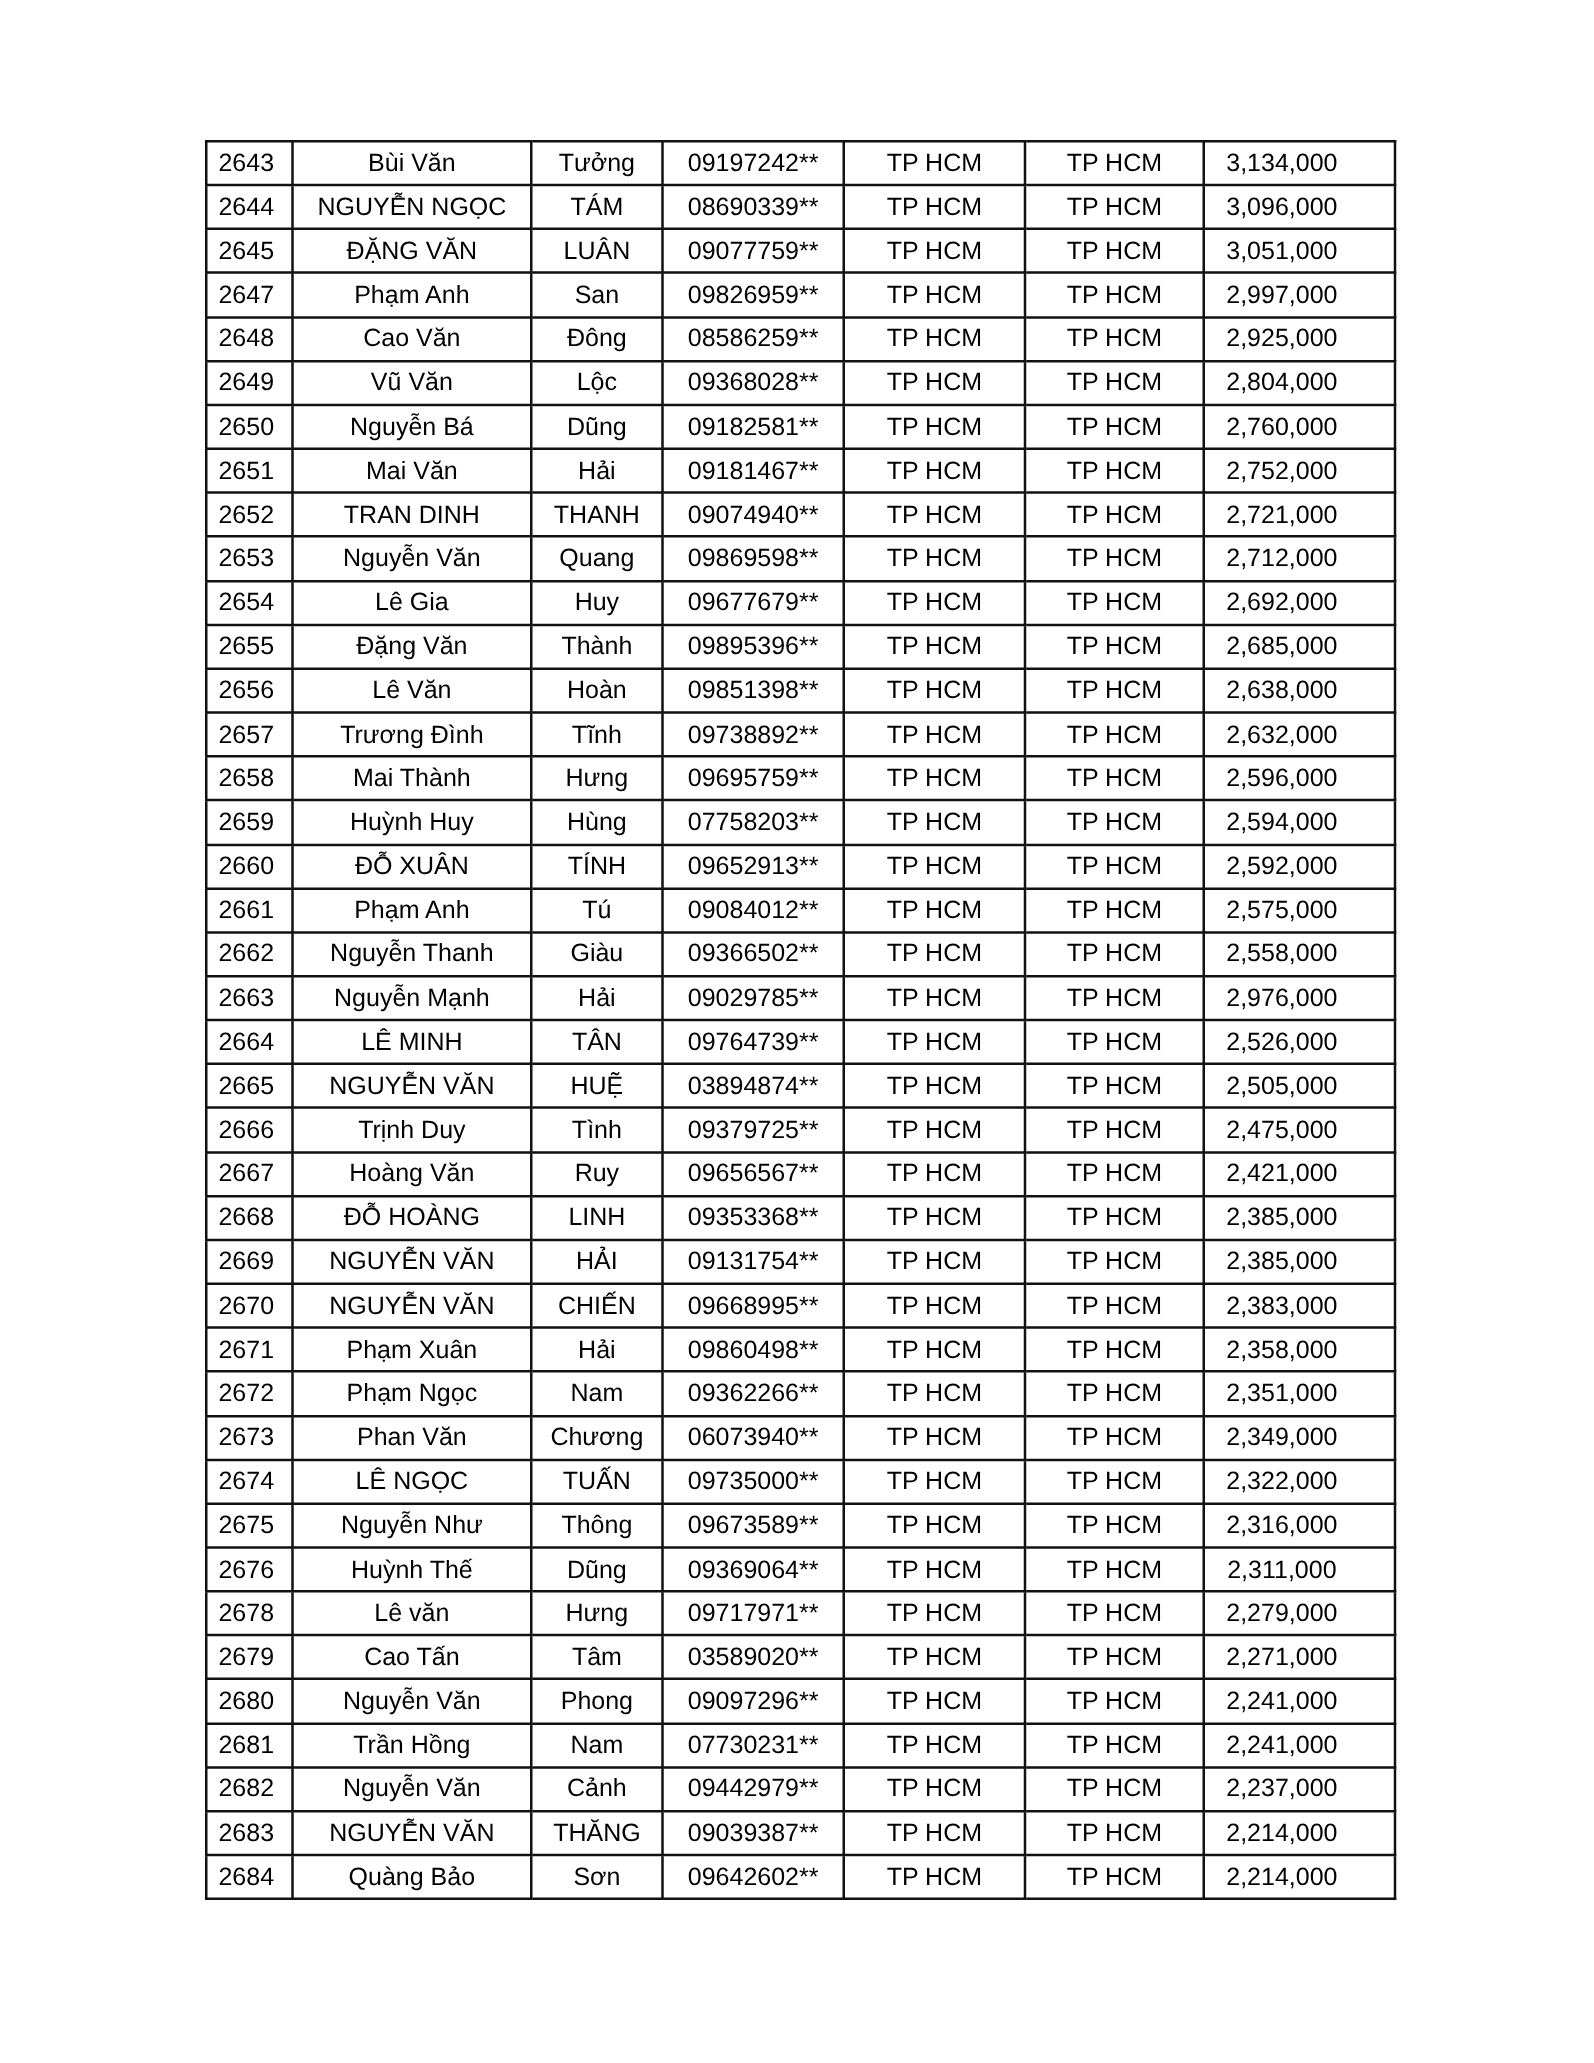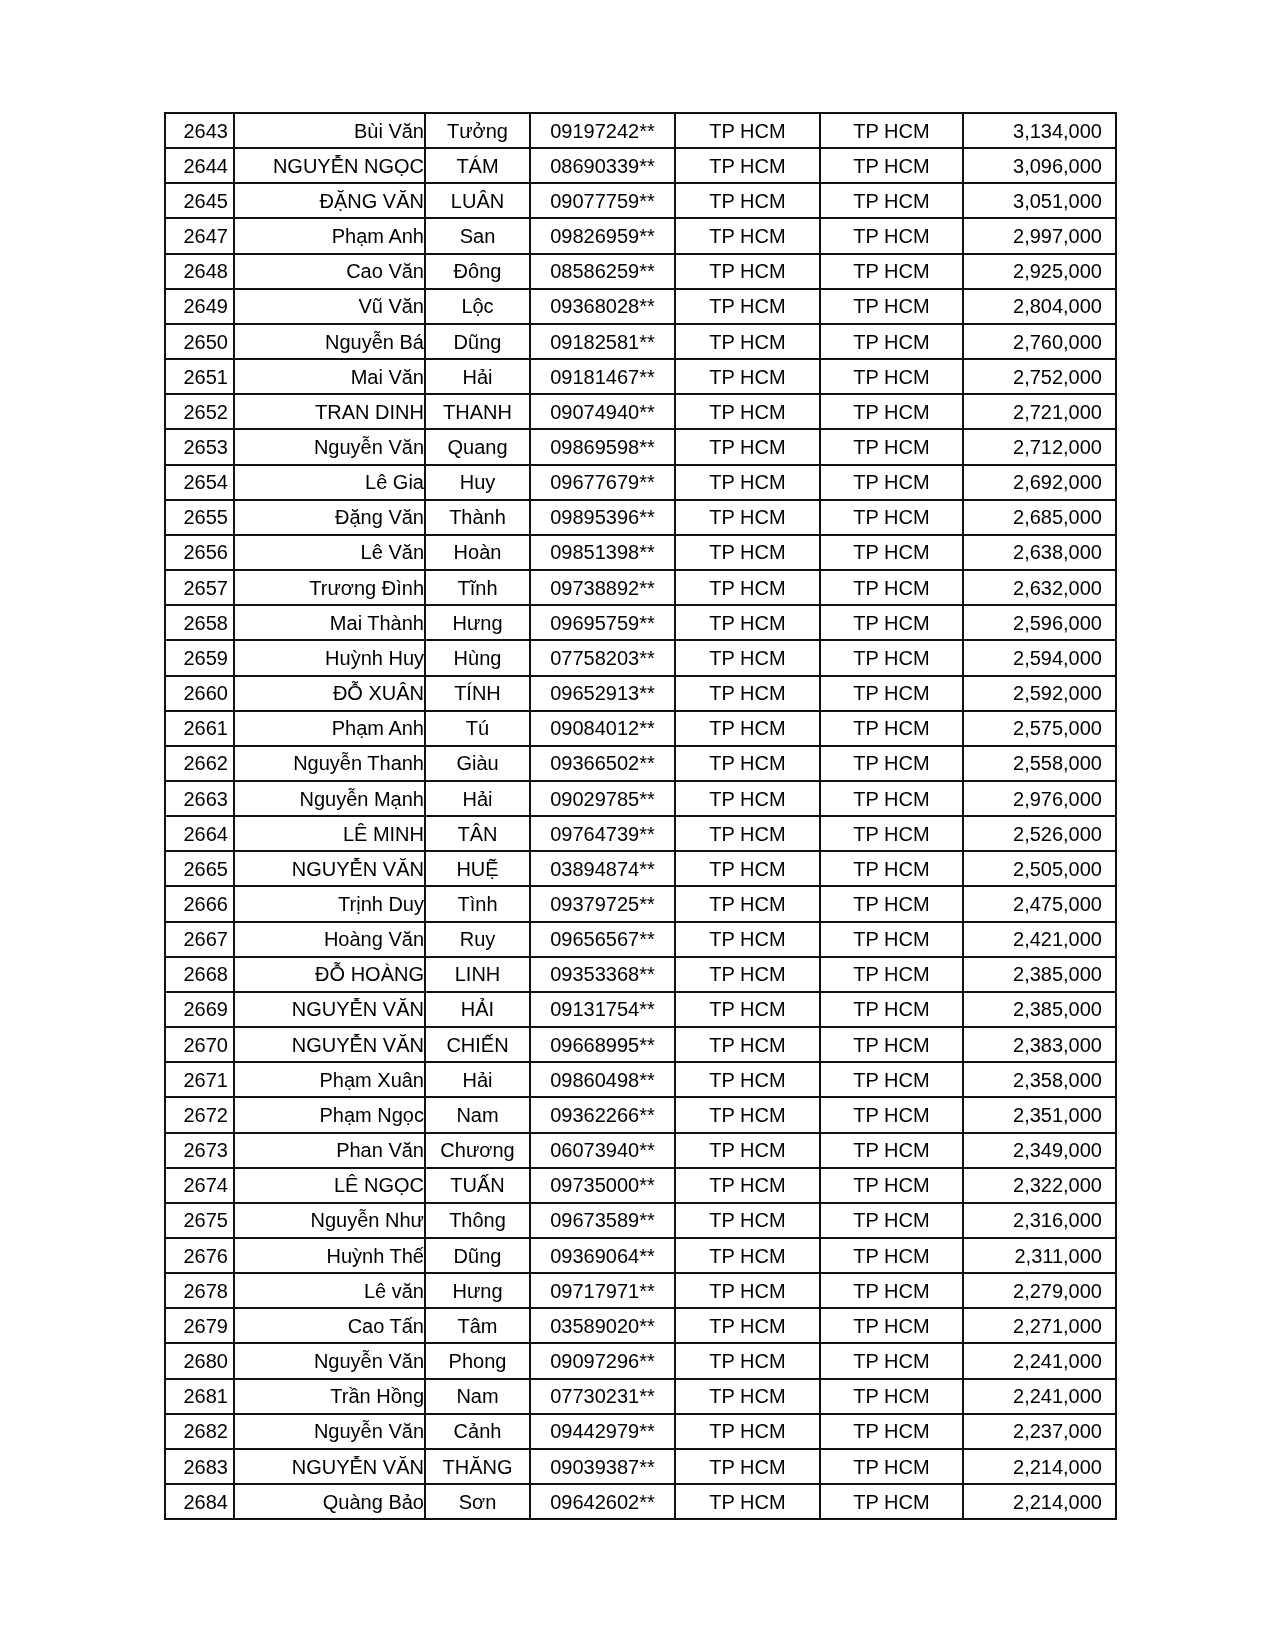--- a/index.html
+++ b/index.html
@@ -25,27 +25,27 @@
   .sheet-table td {
     border: 2px solid #111111;
     height: 33.17px;
     padding: 0;
     font-size: 20px;
     line-height: 1;
     vertical-align: middle;
     white-space: nowrap;
     overflow: hidden;
   }
-  td.col-index   { text-align: right;  padding-right: 5px; }
-  td.col-name    { text-align: right; }
+  td.col-index   { text-align: center;  padding-right: 5px; }
+  td.col-name    { text-align: center; }
   td.col-given   { text-align: center; margin-top: 20px; }
   td.col-phone   { text-align: center; }
   td.col-region  { text-align: center; }
   td.col-region2 { text-align: center; }
-  td.col-amount  { text-align: right;  padding-right: 13px; }
+  td.col-amount  { text-align: center;  padding-right: 28px; }
 </style>
 </head>
 <body>
 
 <table class="sheet-table">
   <colgroup>
     <col style="width:69px">
     <col style="width:191px">
     <col style="width:105px">
     <col style="width:145px">

